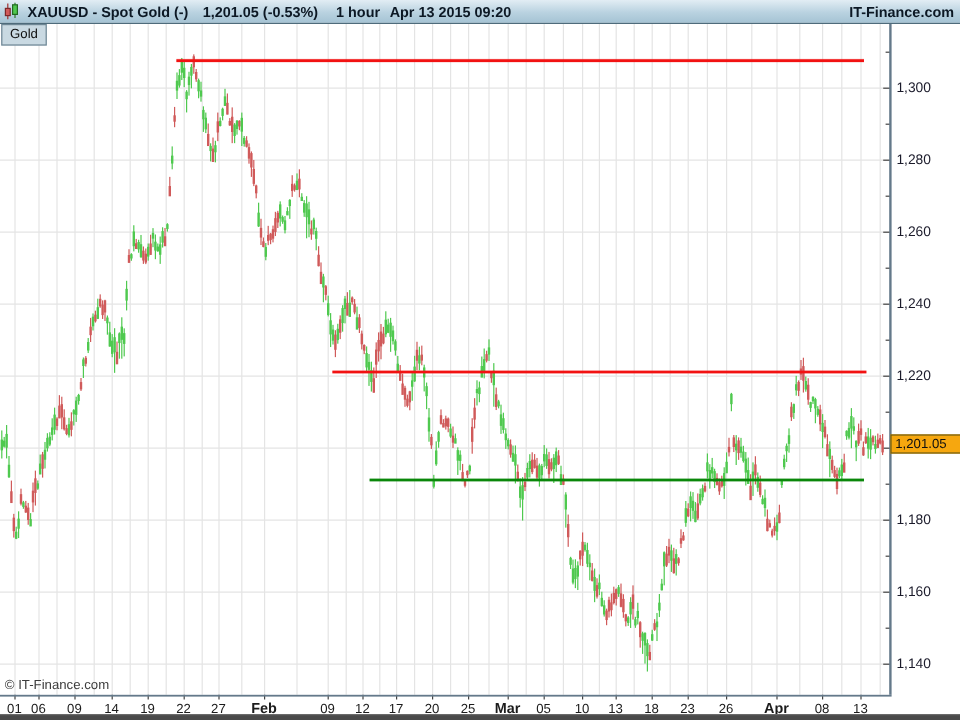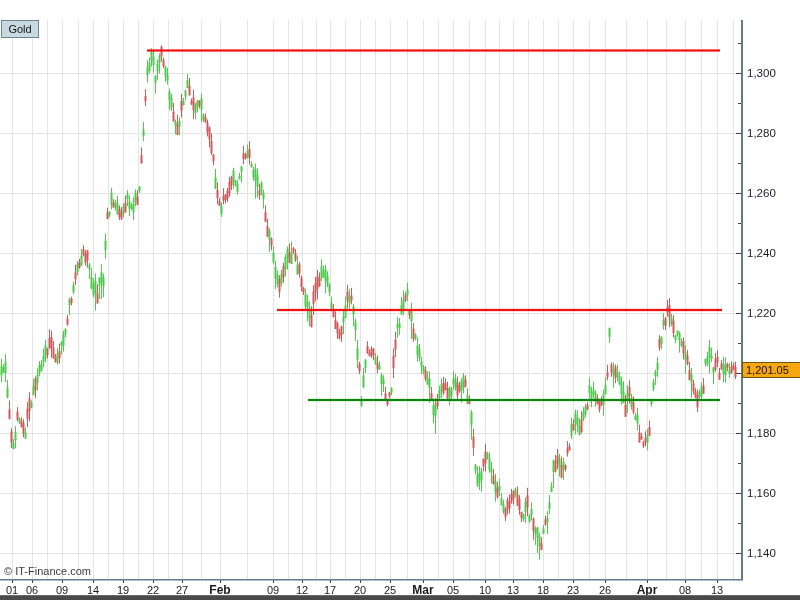--- a/index.html
+++ b/index.html
@@ -918,20 +918,35 @@
       <text x="485" y="594" text-anchor="middle" font-family="Liberation Sans,sans-serif" font-size="11" fill="#1c1c1c">10</text>
       <text x="513" y="594" text-anchor="middle" font-family="Liberation Sans,sans-serif" font-size="11" fill="#1c1c1c">13</text>
       <text x="543" y="594" text-anchor="middle" font-family="Liberation Sans,sans-serif" font-size="11" fill="#1c1c1c">18</text>
       <text x="573" y="594" text-anchor="middle" font-family="Liberation Sans,sans-serif" font-size="11" fill="#1c1c1c">23</text>
       <text x="605" y="594" text-anchor="middle" font-family="Liberation Sans,sans-serif" font-size="11" fill="#1c1c1c">26</text>
       <text x="647" y="594" text-anchor="middle" font-family="Liberation Sans,sans-serif" font-size="12" font-weight="bold" fill="#1c1c1c">Apr</text>
       <text x="685" y="594" text-anchor="middle" font-family="Liberation Sans,sans-serif" font-size="11" fill="#1c1c1c">08</text>
       <text x="717" y="594" text-anchor="middle" font-family="Liberation Sans,sans-serif" font-size="11" fill="#1c1c1c">13</text>
     </svg>
 
+  <div id="titlebar">
+    <span id="tb-icon">
+      <svg width="14" height="15" viewBox="0 0 14 15">
+        <line x1="3.5" y1="1" x2="3.5" y2="14" stroke="#a03030" stroke-width="1"></line>
+        <rect x="1.5" y="5" width="4" height="6" fill="#d05a5a" stroke="#7c2a2a" stroke-width="1"></rect>
+        <line x1="9.5" y1="0" x2="9.5" y2="13" stroke="#2a7a2a" stroke-width="1"></line>
+        <rect x="7.5" y="2" width="4" height="8" fill="#4fc94f" stroke="#226a22" stroke-width="1"></rect>
+      </svg>
+    </span>
+    <span class="seg" id="tb-title">XAUUSD - Spot Gold (-)</span>
+    <span class="seg" id="tb-change">1,201.05 (-0.53%)</span>
+    <span class="seg" id="tb-tf">1 hour</span>
+    <span class="seg" id="tb-dt">Apr 13 2015 09:20</span>
+    <span class="seg" id="tb-brand">IT-Finance.com</span>
+  </div>
 
   <div id="price-tab">
     <span>Gold</span>
   </div>
 
   <div id="watermark">© IT-Finance.com</div>
 
   <div id="price-badge" style="top: 362px;">1,201.05</div>
 
   <div id="scrollbar"></div>

